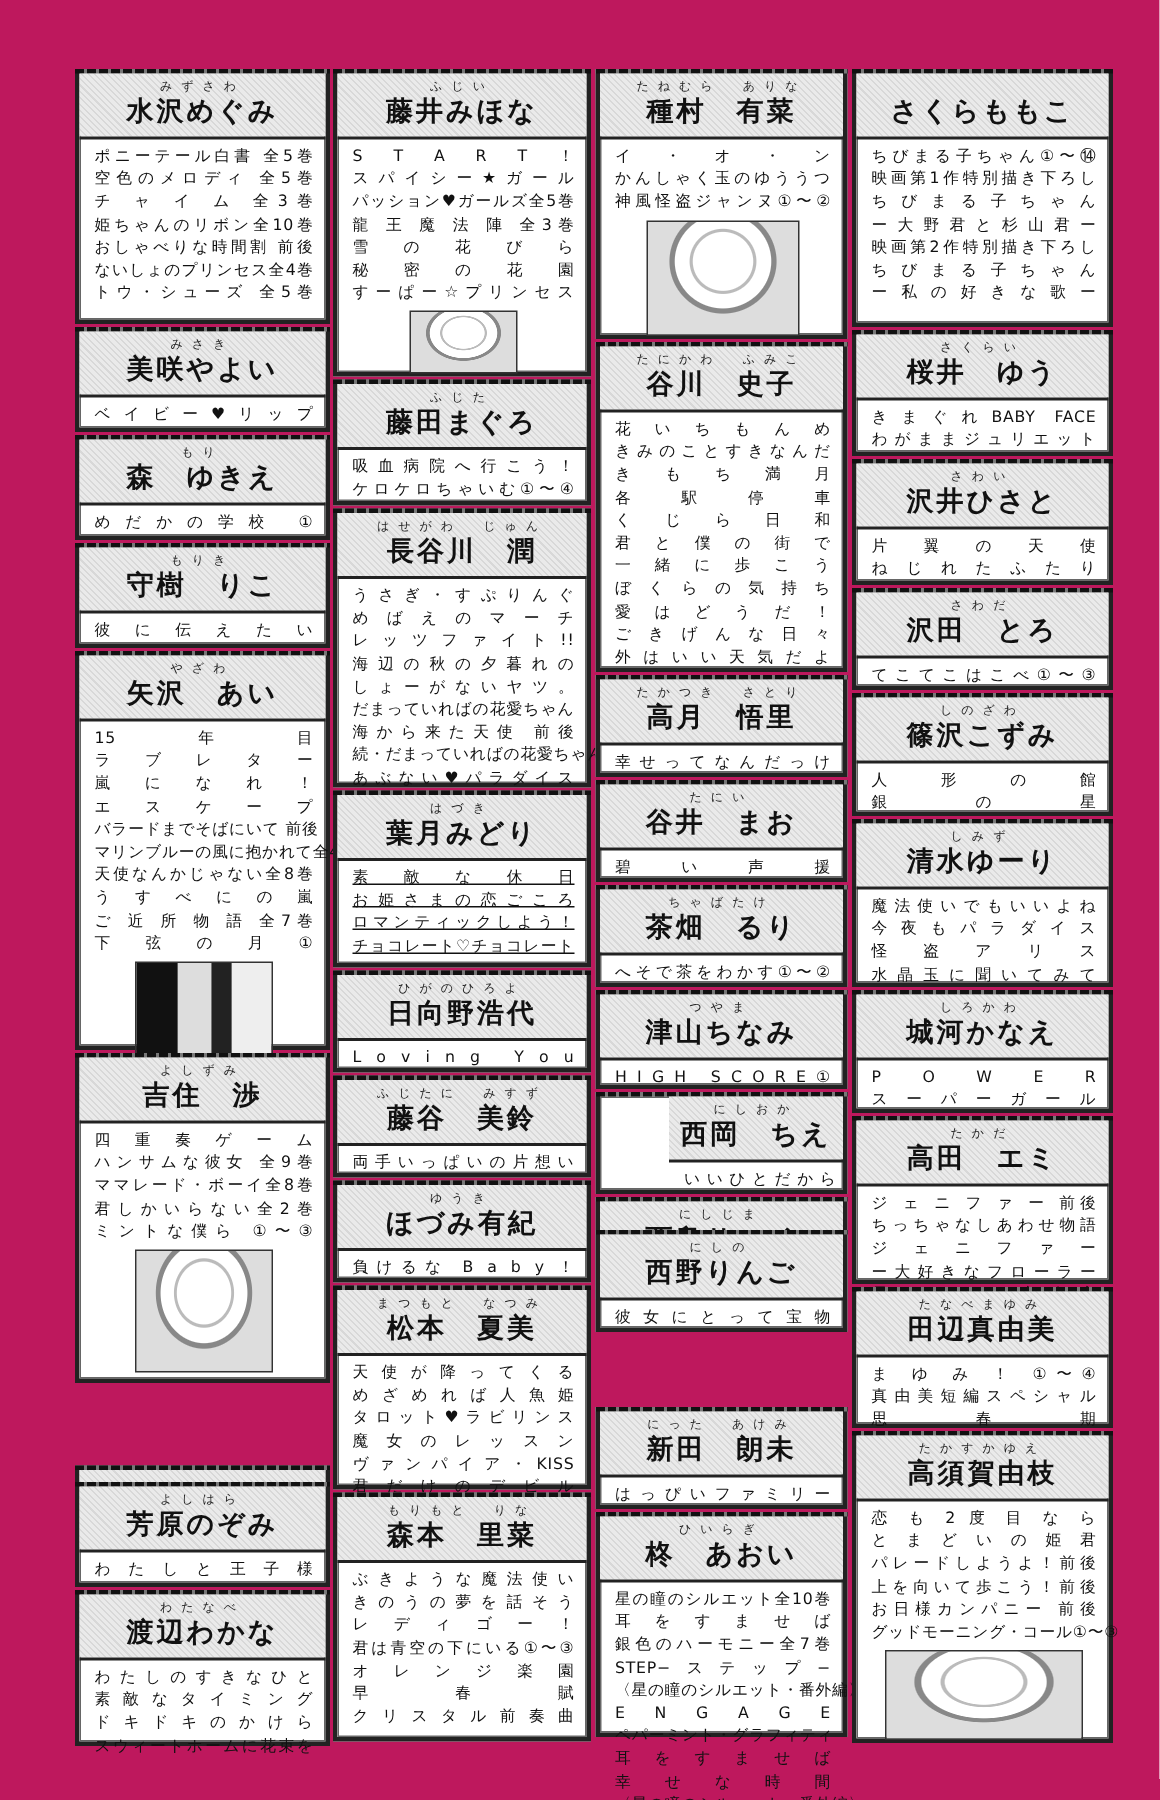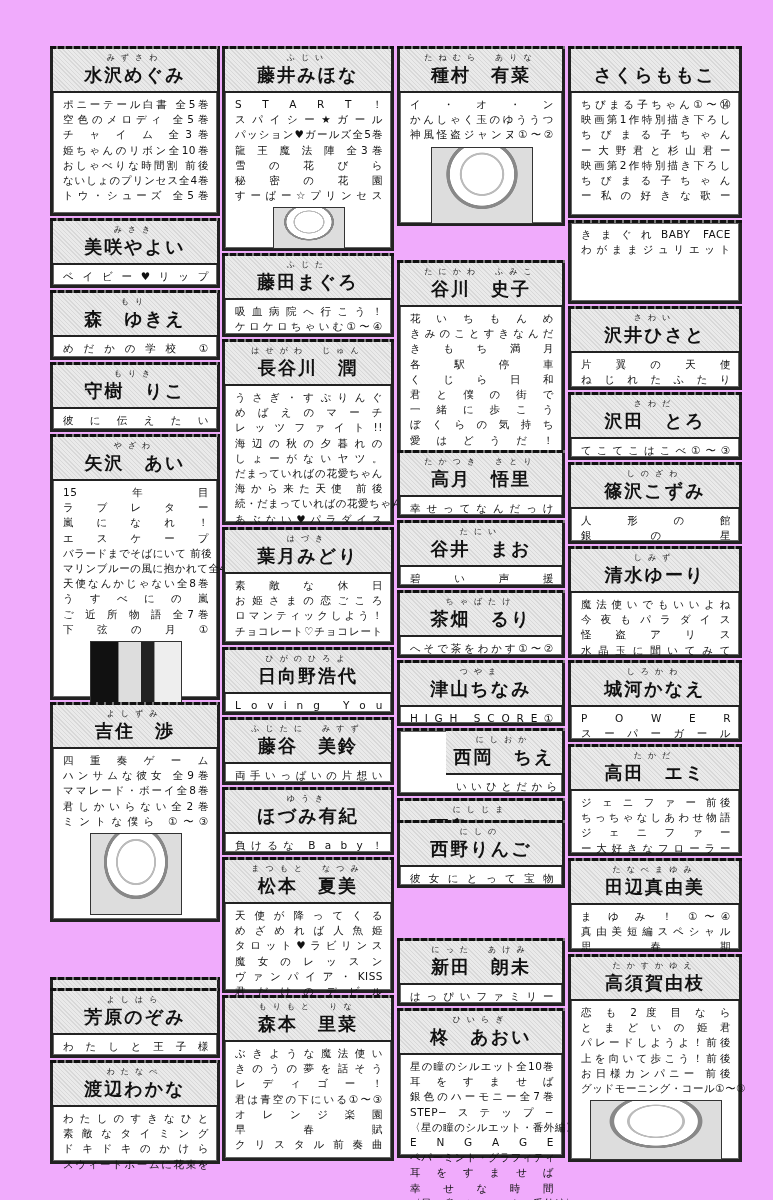--- a/index.html
+++ b/index.html
@@ -1,17 +1,17 @@
 <!DOCTYPE html>
 <html><head>
 <meta charset="utf-8">
 <style>
   html,body{margin:0;padding:0;background:#fff;}
   body{width:773px;height:1200px;position:relative;overflow:hidden;font-family:"DejaVu Sans",sans-serif;color:#111;}
-  .page{position:absolute;left:0;top:0;width:773px;height:1200px;background:#f0abfc;}
+  .page{position:absolute;left:0;top:0;width:773px;height:1200px;background:#be185d;}
   .col{position:absolute;top:46px;}
   .card{position:absolute;left:0;box-sizing:border-box;border:3px solid #222;background:#fff;
         box-shadow: inset 0 0 0 1px #666;}
   .card::before{content:"";position:absolute;left:-3px;right:-3px;top:-3px;height:3px;
         background:repeating-linear-gradient(90deg,#111 0 6px,#777 6px 8px);}
   .hdr{position:relative;background:
         repeating-linear-gradient(45deg,#d8d8d8 0 1px,#eaeaea 1px 3px);
         border-bottom:2px solid #222;text-align:center;height:44px;box-sizing:border-box;}
   .ruby{position:absolute;left:0;right:0;top:3px;font-size:8px;letter-spacing:6px;color:#222;text-align:center;}
   .name{position:absolute;left:0;right:0;top:13px;font-size:18px;font-weight:bold;letter-spacing:2px;color:#111;text-align:center;line-height:26px;}
@@ -170,21 +170,21 @@
           <div class="work">め ば え の マ ー チ</div>
           <div class="work">レッツファイト!!</div>
           <div class="work">海辺の秋の夕暮れの</div>
           <div class="work">しょーがないヤツ。</div>
           <div class="work">だまっていればの花愛ちゃん</div>
           <div class="work">海から来た天使 前後</div>
           <div class="work">続・だまっていればの花愛ちゃん</div>
           <div class="work">あぶない♥パラダイス</div>
         </div>
       </div>
-      <div class="card" style="top: 481px; height: 118px; width: 172px;">
+      <div class="card" style="top: 481px; height: 118px; width: 172px; text-decoration: underline;">
         <div class="hdr">
         <div class="ruby">はづき</div>
         <div class="name">葉月みどり</div>
       </div>
         <div class="works">
           <div class="work">素 敵 な 休 日</div>
           <div class="work">お姫さまの恋ごころ</div>
           <div class="work">ロマンティックしよう！</div>
           <div class="work">チョコレート♡チョコレート</div>
         </div>
@@ -252,21 +252,21 @@
         <div class="ruby">たねむら　ありな</div>
         <div class="name">種村　有菜</div>
       </div>
         <div class="works">
           <div class="work">イ ・ オ ・ ン</div>
           <div class="work">かんしゃく玉のゆううつ</div>
           <div class="work">神風怪盗ジャンヌ①〜②</div>
           <div class="pic " style="width:100px;height:75px"></div>
         </div>
       </div>
-      <div class="card" style="top: 182px; height: 220px; width: 168px; margin-top: 32px;">
+      <div class="card" style="top: 182px; height: 220px; width: 168px;">
         <div class="hdr">
         <div class="ruby">たにかわ　ふみこ</div>
         <div class="name">谷川　史子</div>
       </div>
         <div class="works">
           <div class="work">花 い ち も ん め</div>
           <div class="work">きみのことすきなんだ</div>
           <div class="work">き も ち 満 月</div>
           <div class="work">各 駅 停 車</div>
           <div class="work">く じ ら 日 和</div>
@@ -379,20 +379,24 @@
           <div class="work">ちびまる子ちゃん①〜⑭</div>
           <div class="work">映画第1作特別描き下ろし</div>
           <div class="work">ち び ま る 子 ち ゃ ん</div>
           <div class="work">ー 大 野 君 と 杉 山 君 ー</div>
           <div class="work">映画第2作特別描き下ろし</div>
           <div class="work">ち び ま る 子 ち ゃ ん</div>
           <div class="work">ー 私 の 好 き な 歌 ー</div>
         </div>
       </div>
       <div class="card" style="top: 174px; height: 84px; width: 174px;">
+        <div class="hdr">
+        <div class="ruby">さくらい</div>
+        <div class="name">桜井　ゆう</div>
+      </div>
         <div class="works">
           <div class="work">きまぐれBABY FACE</div>
           <div class="work">わがままジュリエット</div>
         </div>
       </div>
       <div class="card" style="top: 260px; height: 84px; width: 174px;">
         <div class="hdr">
         <div class="ruby">さわい</div>
         <div class="name">沢井ひさと</div>
       </div>

